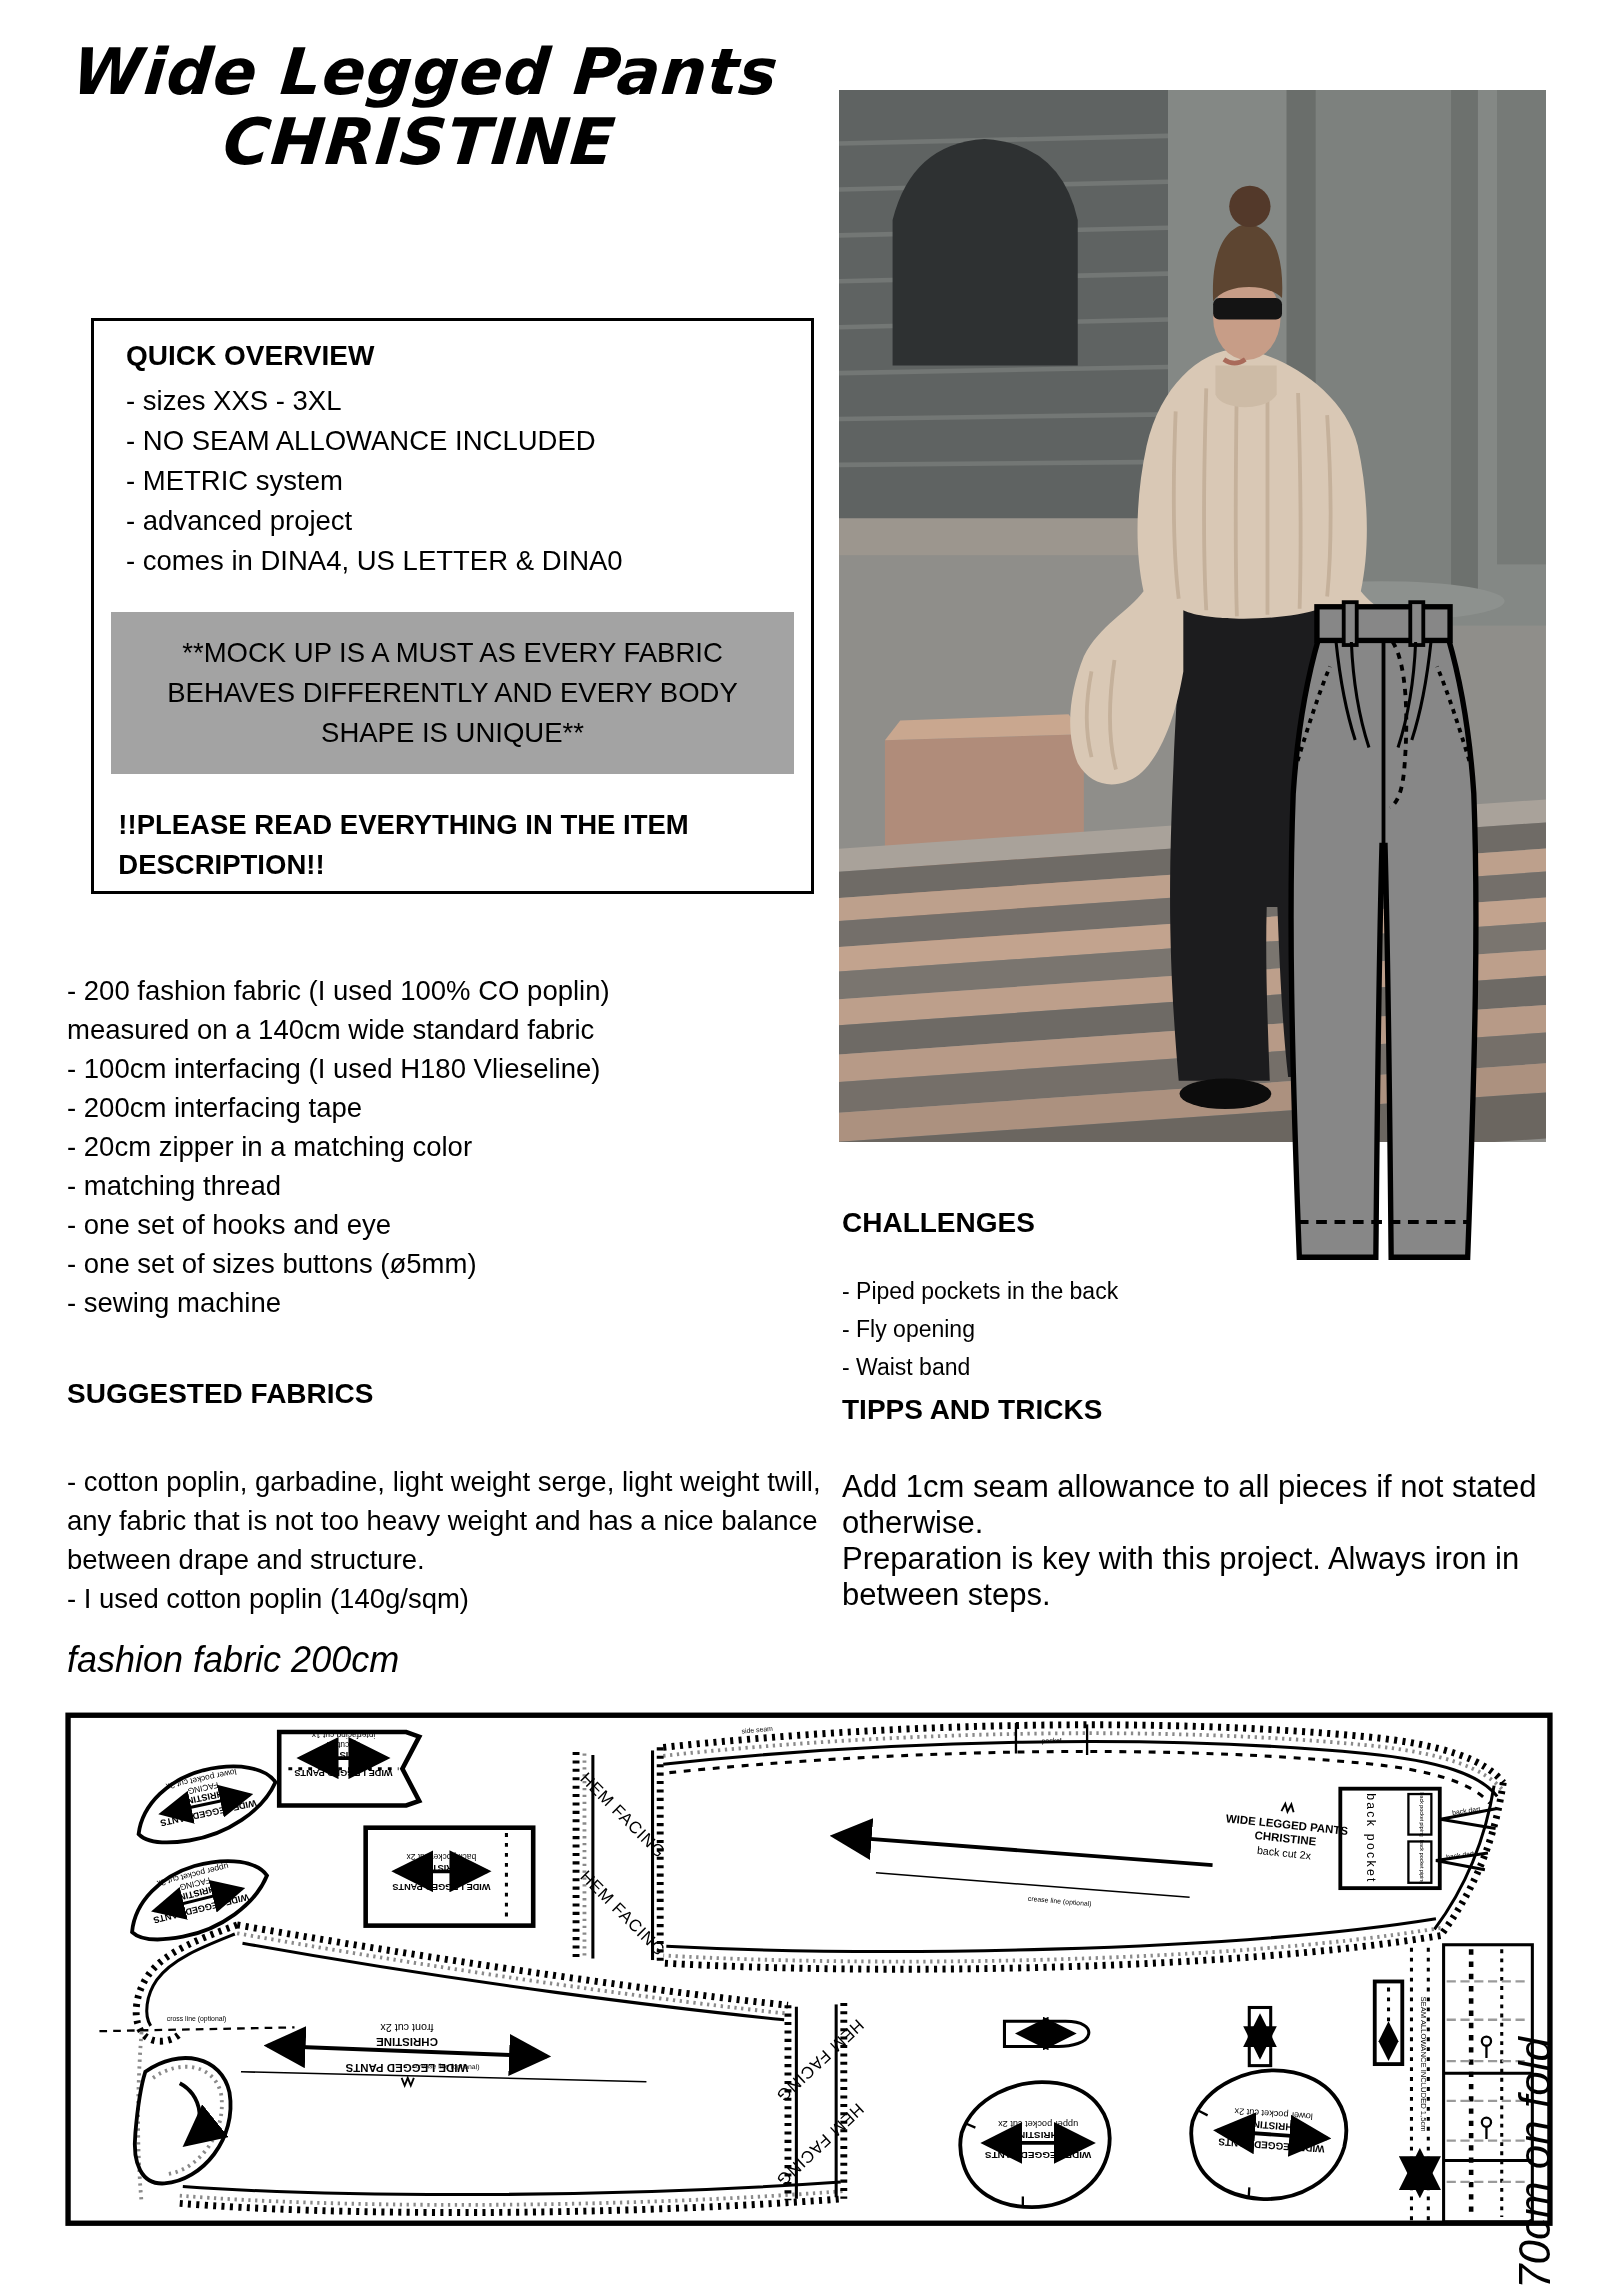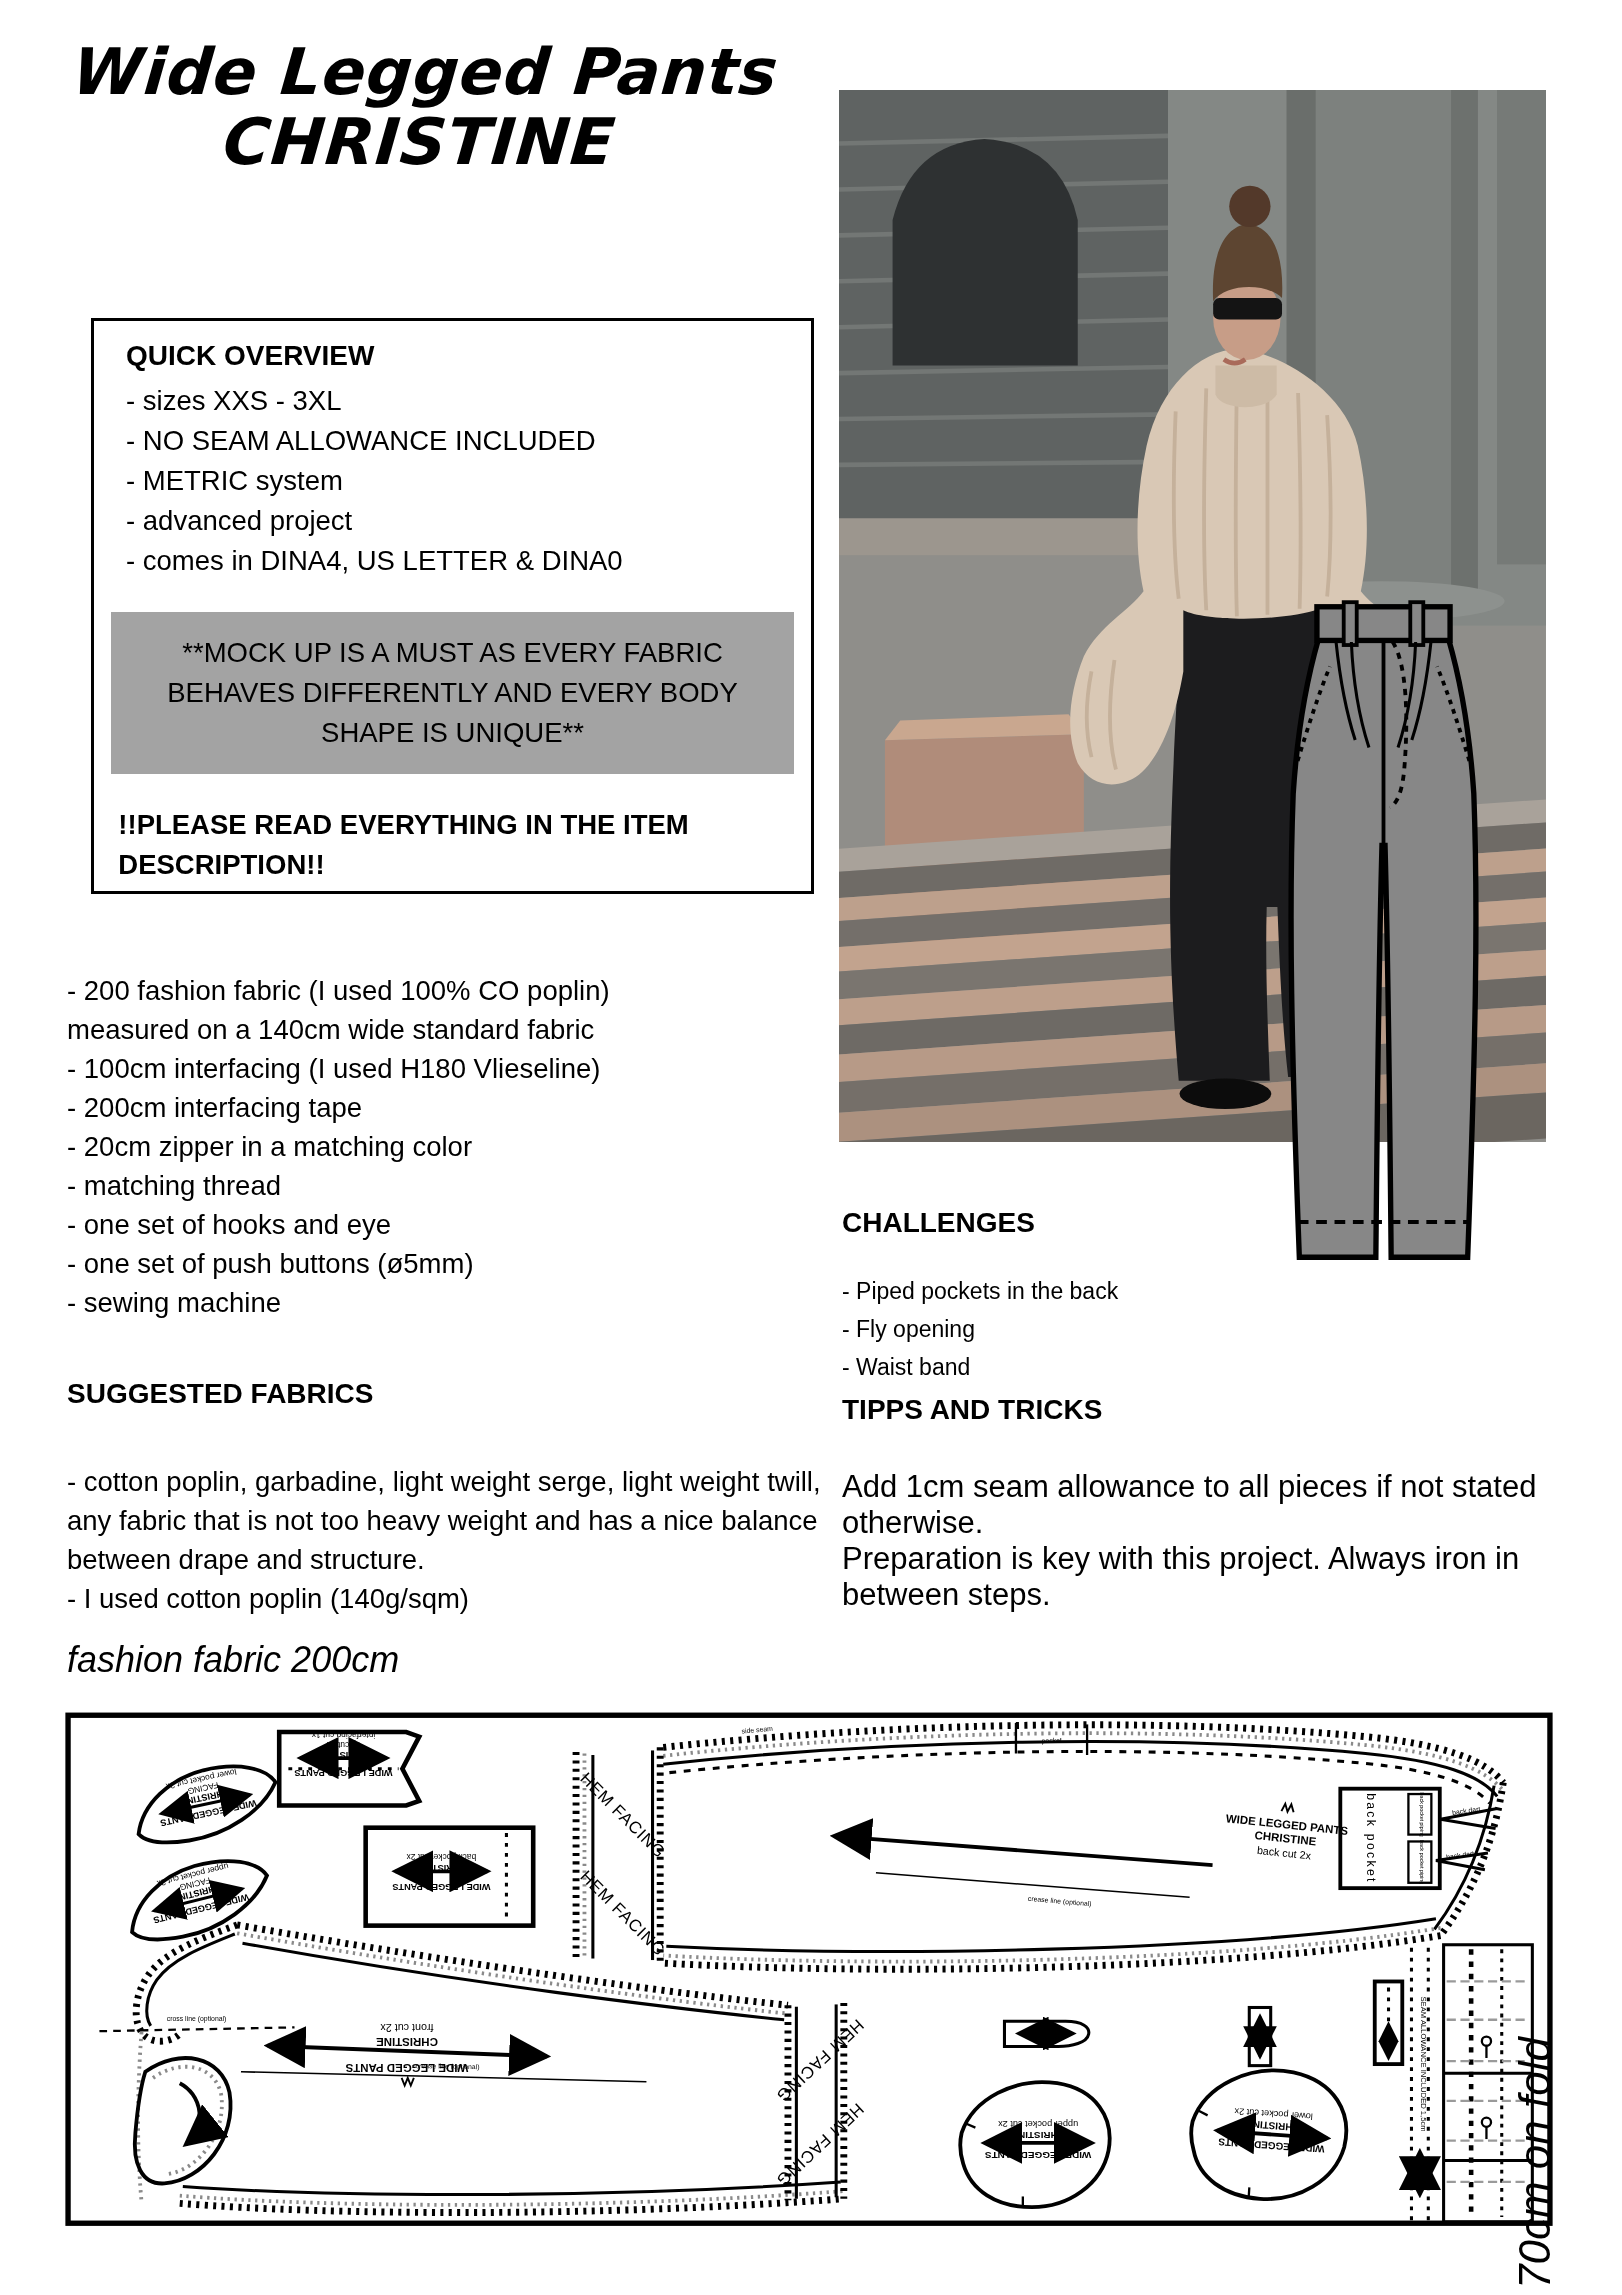--- a/index.html
+++ b/index.html
@@ -76,21 +76,21 @@
 
 <div class="abs materials">
   <div class="items body36">
     <div>- 200 fashion fabric (I used 100% CO poplin)</div>
     <div>measured on a 140cm wide standard fabric</div>
     <div>- 100cm interfacing (I used H180 Vlieseline)</div>
     <div>- 200cm interfacing tape</div>
     <div>- 20cm zipper in a matching color</div>
     <div>- matching thread</div>
     <div>- one set of hooks and eye</div>
-    <div>- one set of push buttons (ø5mm)</div>
+    <div>- one set of sizes buttons (ø5mm)</div>
     <div>- sewing machine</div>
   </div>
 </div>
 
 <div class="abs fabrics">
   <h2 class="sec">SUGGESTED FABRICS</h2>
   <div class="items body36">
     <div>- cotton poplin, garbadine, light weight serge, light weight twill, any fabric that is not too heavy weight and has a nice balance between drape and structure.</div>
     <div>- I used cotton poplin (140g/sqm)</div>
   </div>

